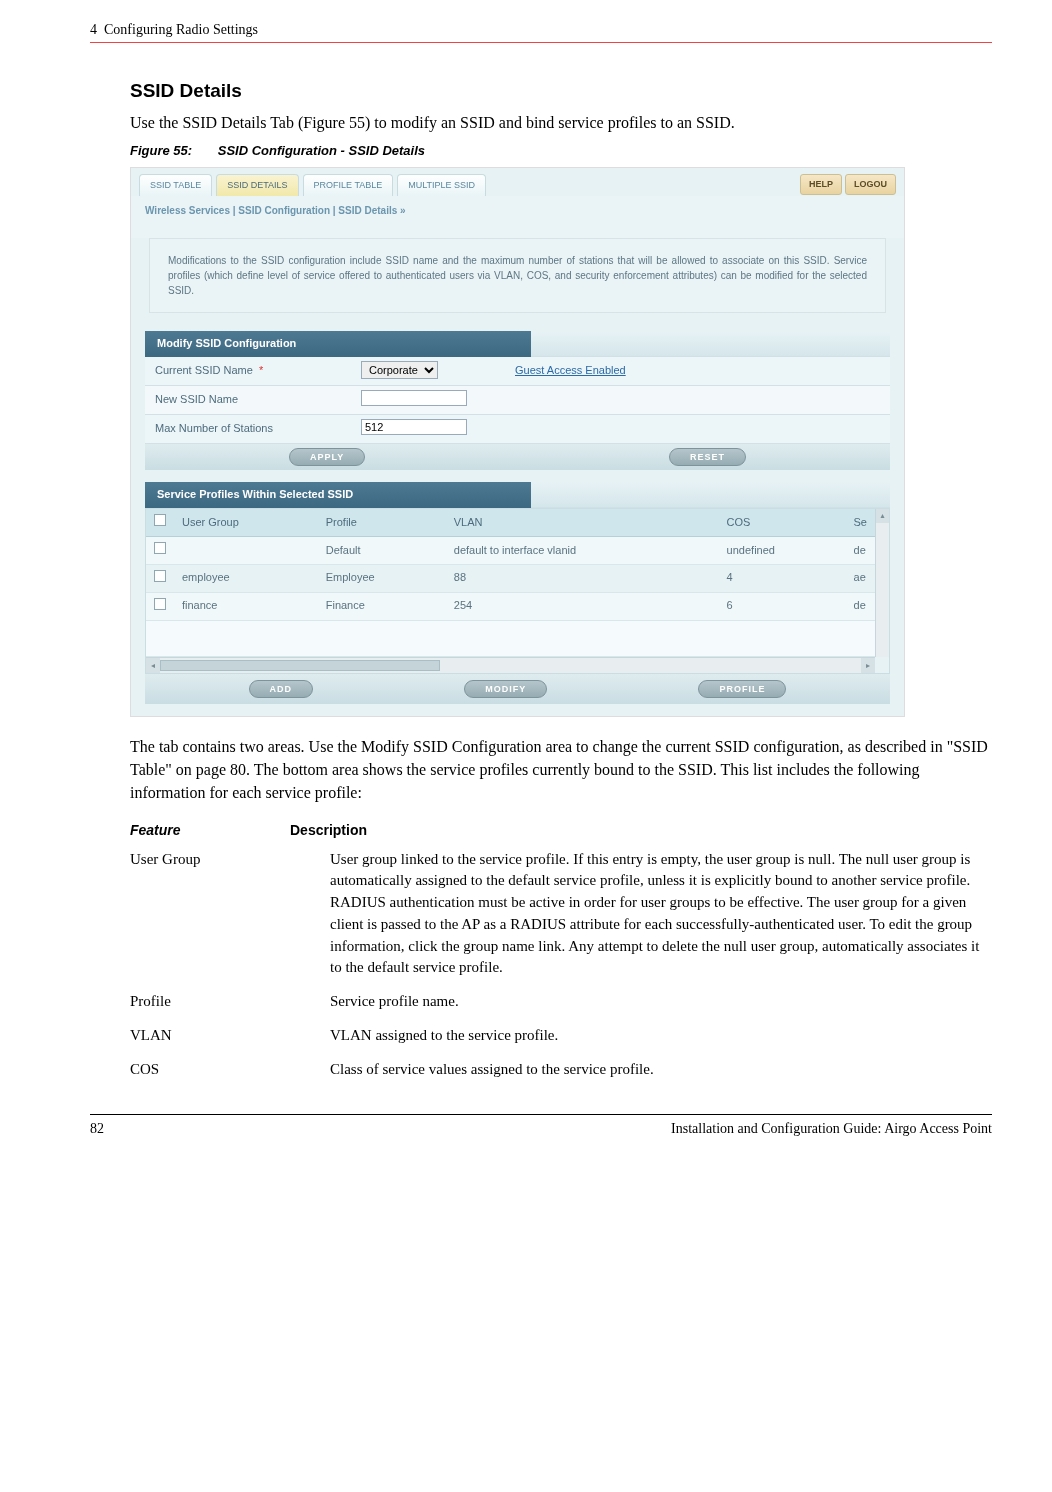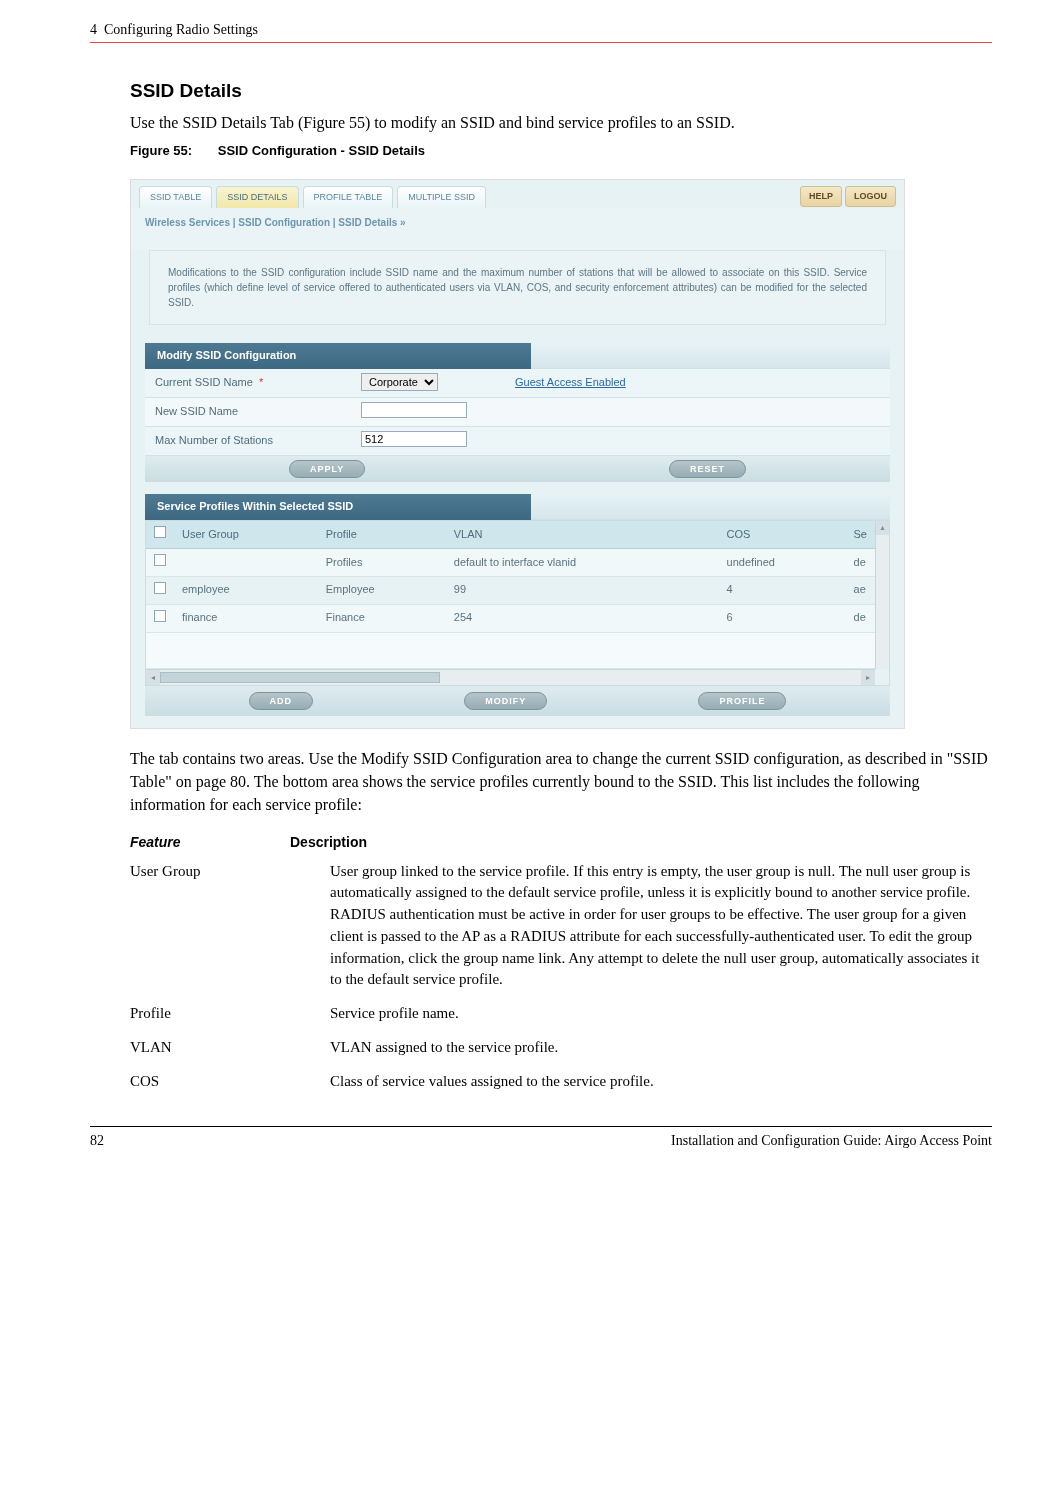--- a/index.html
+++ b/index.html
@@ -25,21 +25,22 @@
     font-family: Arial, Helvetica, sans-serif;
     font-size: 19px;
     font-weight: bold;
     margin-bottom: 6px;
   }
   .intro { font-size: 16px; margin-bottom: 8px; }
   .fig-caption {
     font-family: Arial, Helvetica, sans-serif;
     font-size: 13px;
     font-weight: bold;
-    margin-bottom: 18px;
+    margin-bottom: 6px;
+    font-style: italic;
   }
   .fig-caption .num { margin-right: 22px; }
   .screenshot {
     width: 775px;
     border: 1px solid #ddd;
     background: #e7f2f5;
     font-family: Verdana, Arial, sans-serif;
     font-size: 10px;
     color: #3a4a5a;
     margin-bottom: 18px;
@@ -206,30 +207,30 @@
               <th>Profile</th>
               <th>VLAN</th>
               <th>COS</th>
               <th style="width:28px;text-align:right;">Se</th>
             </tr>
           </thead>
           <tbody>
             <tr>
               <td><span class="chk"></span></td>
               <td></td>
-              <td>Profiles</td>
+              <td>Default</td>
               <td>default to interface vlanid</td>
               <td>undefined</td>
               <td>de</td>
             </tr>
             <tr class="alt">
               <td><span class="chk"></span></td>
               <td>employee</td>
               <td>Employee</td>
-              <td>99</td>
+              <td>88</td>
               <td>4</td>
               <td>ae</td>
             </tr>
             <tr>
               <td><span class="chk"></span></td>
               <td>finance</td>
               <td>Finance</td>
               <td>254</td>
               <td>6</td>
               <td>de</td>

